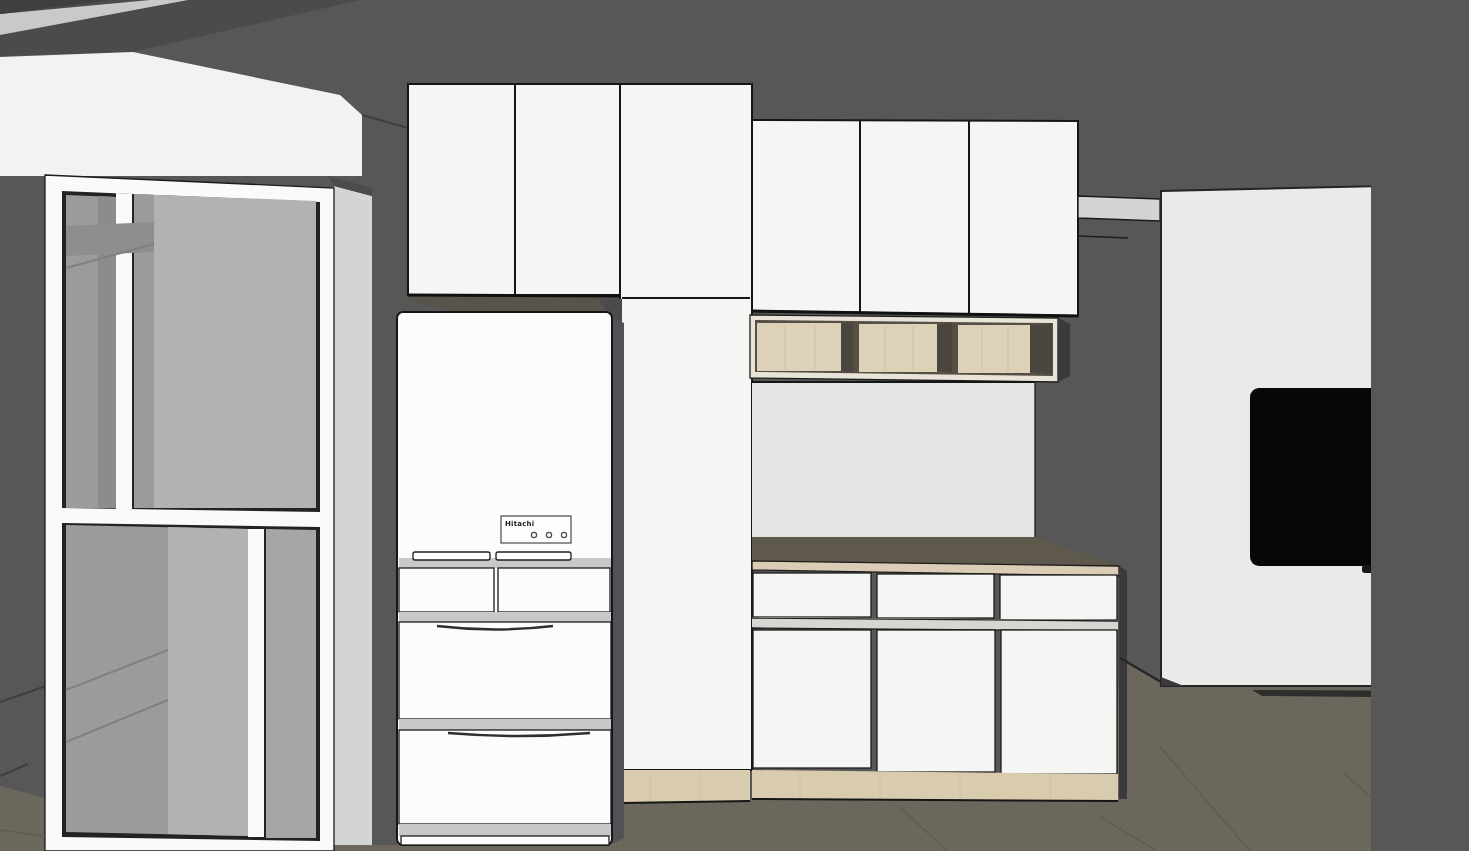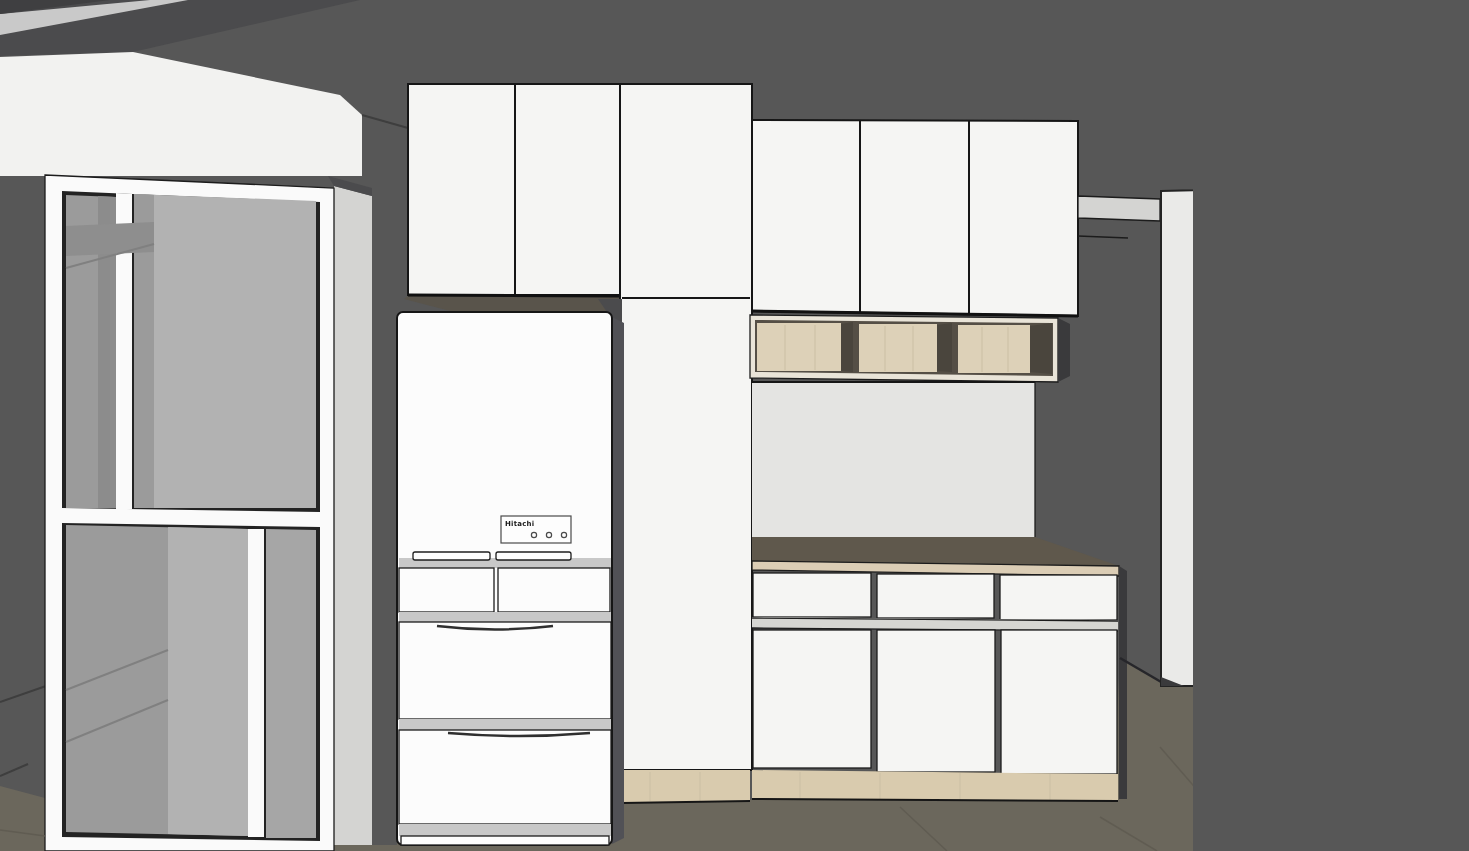--- a/index.html
+++ b/index.html
@@ -1,16 +1,16 @@
 <!DOCTYPE html>
 <html><head>
 <meta charset="utf-8">
 <style>
   html,body{margin:0;padding:0;background:#575757;}
-  .stage{position:relative;width:1193px;height:851px;overflow:hidden;}
+  .stage{position:relative;width:1371px;height:851px;overflow:hidden;}
   svg{display:block;}
   .k  {stroke:#161616;stroke-width:2;}
   .k1 {stroke:#1c1c1c;stroke-width:1.3;}
   .k3 {stroke:#111111;stroke-width:3;}
   .nf {fill:none;}
   .rf {stroke:#808080;stroke-width:2;}
   .wgrain{stroke:#cbbfa4;stroke-width:1.5;opacity:.7;}
   .fl {stroke:#605c52;stroke-width:1.5;}
   .shl{stroke:#3e3e3e;stroke-width:2;}
   .brand{font:700 7px "DejaVu Sans", sans-serif;fill:#1a1a1a;letter-spacing:.2px;}

